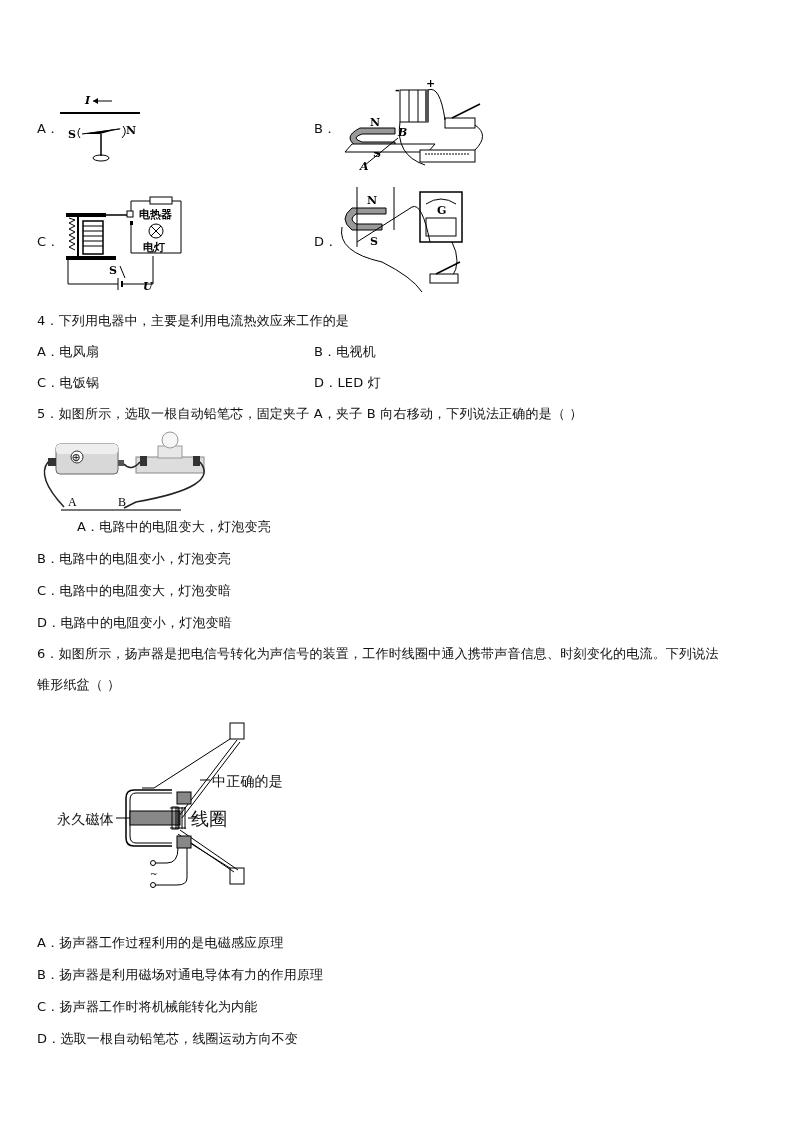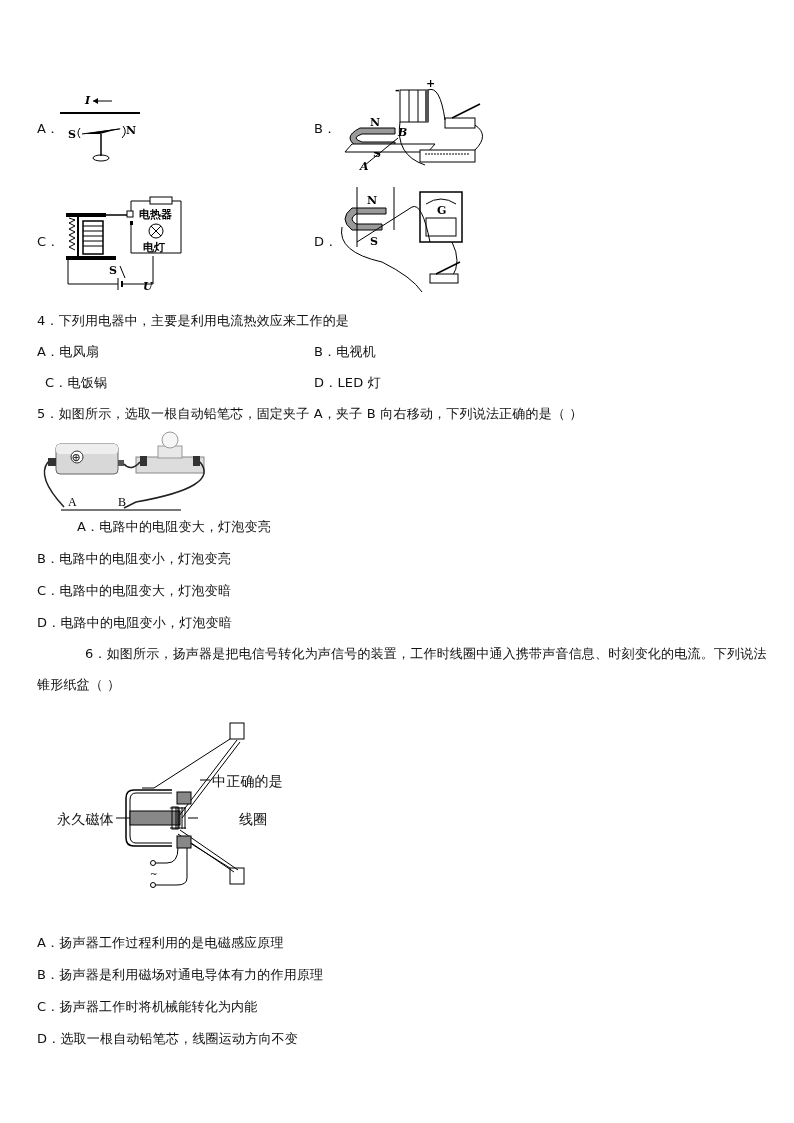--- a/index.html
+++ b/index.html
@@ -103,21 +103,21 @@
     <path d="M70,15 Q80,10 88,50 M110,50 Q120,70 110,85 M0,35 Q-5,60 40,70 Q70,85 80,100" fill="none" stroke="#000"></path>
     <rect x="88" y="82" width="28" height="9" fill="#fff" stroke="#000"></rect>
     <line x1="94" y1="82" x2="118" y2="70" stroke="#000" stroke-width="1.5"></line>
   </svg>
 </div>
 
 <div>
   <span class="txt" style="left:37px;top:313px;">4．下列用电器中，主要是利用电流热效应来工作的是</span>
   <span class="txt" style="left:37px;top:344px;">A．电风扇</span>
   <span class="txt" style="left:314px;top:344px;">B．电视机</span>
-  <span class="txt" style="left:37px;top:375px;margin-left:8px;">C．电饭锅</span>
+  <span class="txt" style="left:37px;top:375px;">C．电饭锅</span>
   <span class="txt" style="left:314px;top:375px;">D．LED 灯</span>
 </div>
 
 <div>
   <span class="txt" style="left:37px;top:406px;">5．如图所示，选取一根自动铅笔芯，固定夹子 A，夹子 B 向右移动，下列说法正确的是（ ）</span>
   <svg width="180" height="85" style="left:36px;top:432px;">
     <rect x="20" y="12" width="62" height="30" rx="4" fill="#d8d8d8" stroke="#666"></rect>
     <rect x="20" y="12" width="62" height="10" rx="4" fill="#eee"></rect>
     <circle cx="41" cy="25" r="6" fill="#fff" stroke="#333"></circle>
     <text x="35.5" y="29" font-size="11" font-weight="bold" fill="#333">⊕</text>
@@ -135,21 +135,21 @@
     <text x="32" y="74" font-family="Liberation Serif, serif" font-size="12">A</text>
     <text x="82" y="74" font-family="Liberation Serif, serif" font-size="12">B</text>
   </svg>
   <span class="txt" style="left:37px;top:519px;margin-left:40px;">A．电路中的电阻变大，灯泡变亮</span>
   <span class="txt" style="left:37px;top:551px;">B．电路中的电阻变小，灯泡变亮</span>
   <span class="txt" style="left:37px;top:583px;">C．电路中的电阻变大，灯泡变暗</span>
   <span class="txt" style="left:37px;top:615px;">D．电路中的电阻变小，灯泡变暗</span>
 </div>
 
 <div>
-  <span class="txt" style="left:37px;top:646px;margin-left:48px;">6．如图所示，扬声器是把电信号转化为声信号的装置，工作时线圈中通入携带声音信息、时刻变化的电流。下列说法</span>
+  <span class="txt" style="left:37px;top:646px;">6．如图所示，扬声器是把电信号转化为声信号的装置，工作时线圈中通入携带声音信息、时刻变化的电流。下列说法</span>
   <span class="txt" style="left:37px;top:677px;">锥形纸盆（ ）</span>
 
   <svg width="250" height="180" style="left:52px;top:718px;">
     <rect x="178" y="5" width="14" height="16" fill="#fff" stroke="#000"></rect>
     <rect x="178" y="150" width="14" height="16" fill="#fff" stroke="#000"></rect>
     <polyline points="178,21 102,70 90,70" fill="none" stroke="#000"></polyline>
     <polyline points="188,24 130,100" fill="none" stroke="#000"></polyline>
     <polyline points="185,22 127,98" fill="none" stroke="#000"></polyline>
     <polyline points="178,150 130,120" fill="none" stroke="#000"></polyline>
     <polyline points="186,152 128,112" fill="none" stroke="#000"></polyline>
@@ -167,19 +167,19 @@
     <path d="M135,130 L135,160 Q135,167 125,167 L103,167" fill="none" stroke="#000"></path>
     <circle cx="101" cy="145" r="2.5" fill="#fff" stroke="#000"></circle>
     <circle cx="101" cy="167" r="2.5" fill="#fff" stroke="#000"></circle>
     <text x="98" y="159" font-size="9">~</text>
     <line x1="148" y1="62" x2="158" y2="62" stroke="#000"></line>
     <line x1="64" y1="100" x2="78" y2="100" stroke="#000"></line>
     <line x1="136" y1="100" x2="146" y2="100" stroke="#000"></line>
   </svg>
   <span class="txt" style="left:212px;top:773px;font-size:14px;">中正确的是</span>
   <span class="txt" style="left:57px;top:811px;font-size:14px;">永久磁体</span>
-  <span class="txt" style="left:191px;top:811px;font-size:14px;margin-left:48px;">线圈</span>
+  <span class="txt" style="left:191px;top:811px;font-size:18px;">线圈</span>
 
   <span class="txt" style="left:37px;top:935px;text-align:center;">A．扬声器工作过程利用的是电磁感应原理</span>
   <span class="txt" style="left:37px;top:967px;">B．扬声器是利用磁场对通电导体有力的作用原理</span>
   <span class="txt" style="left:37px;top:999px;">C．扬声器工作时将机械能转化为内能</span>
   <span class="txt" style="left:37px;top:1031px;">D．选取一根自动铅笔芯，线圈运动方向不变</span>
 </div>
 
 </body></html>

